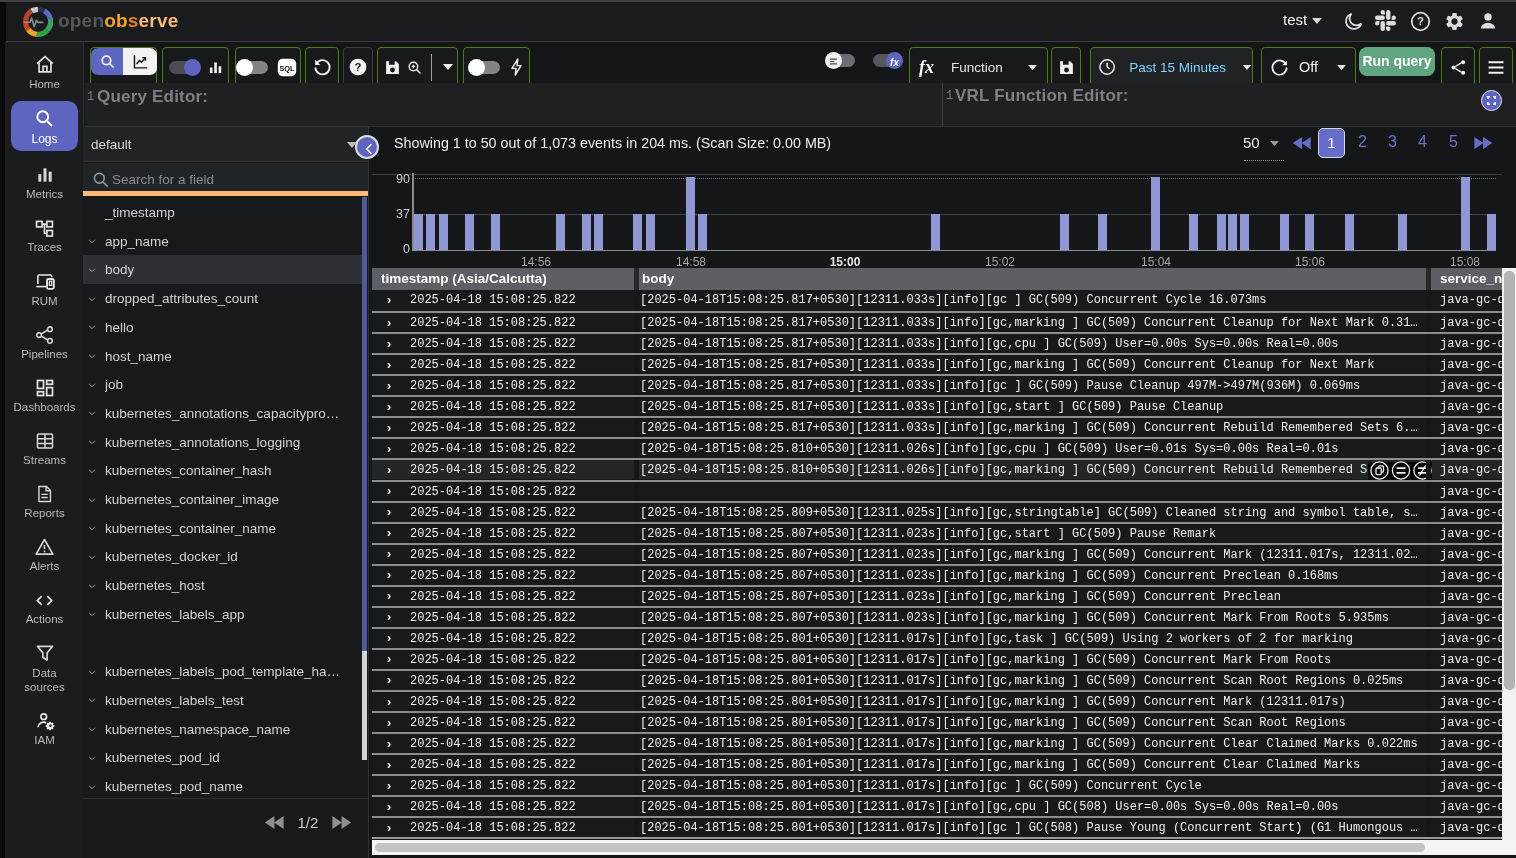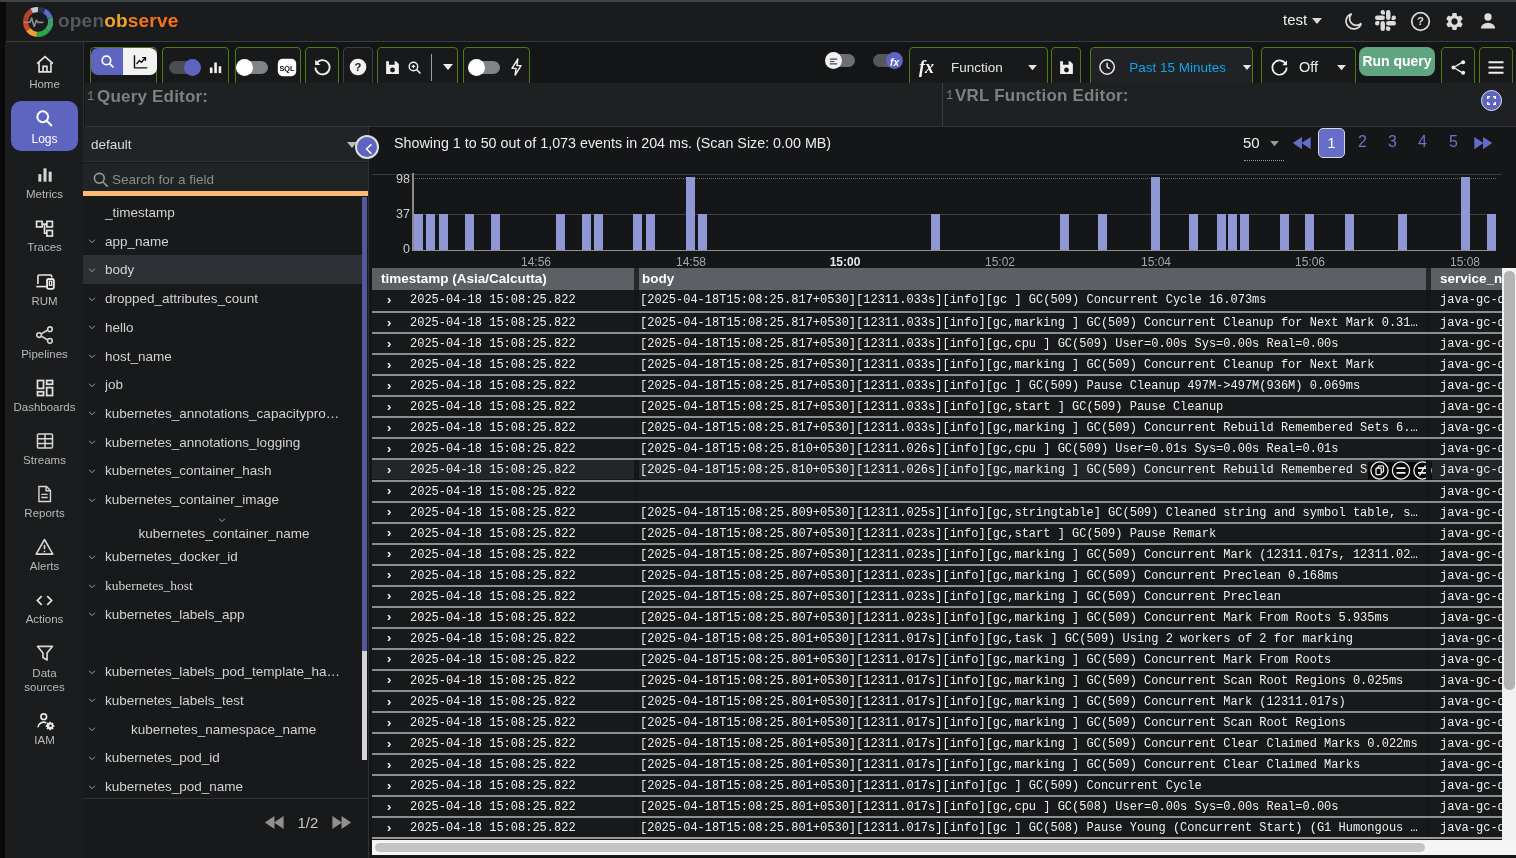--- a/index.html
+++ b/index.html
@@ -5,21 +5,21 @@
   * { margin:0; padding:0; box-sizing:border-box; }
   html,body { width:1516px; height:858px; overflow:hidden; background:#0a0a0a; }
   body { font-family:"Liberation Sans", sans-serif; }
   #app { position:relative; width:1516px; height:858px; background:#141618; }
   .abs { position:absolute; }
   .dots { background-image: radial-gradient(rgba(255,255,255,.14) .7px, transparent .8px); background-size:4px 4px; }
 
   
   #topbar { position:absolute; left:0; top:0; width:1516px; height:42px; background:#191b1d; border-bottom:1px solid #3a3d40; }
   #topbar .logotxt { position:absolute; top:10px; left:58px; font-size:19px; font-weight:bold; color:#55585c; letter-spacing:.2px; }
-  #topbar .logotxt b.g1 { color:#f2a426; } #topbar .logotxt b.g2 { color:#ec7e22; } #topbar .logotxt b.g3 { color:#f97316; }
+  #topbar .logotxt b.g1 { color:#f2a426; } #topbar .logotxt b.g2 { color:#ec7e22; } #topbar .logotxt b.g3 { color:#fdba74; }
   .topicon { position:absolute; top:11px; color:#dcdcdc; }
 
   
   #sidebar { position:absolute; left:0; top:42px; width:84px; height:816px; background:#1a1c1e; border-left:5px solid #0a0a0a; border-right:1px solid #2c2e30; }
   .sbitem { position:absolute; left:0; width:79px; text-align:center; color:#b9b9b9; font-size:11.5px; }
   .sbitem svg { display:block; margin:0 auto 3px auto; }
   #logsactive { position:absolute; left:6px; top:59px; width:67px; height:50px; background:#5e65c0; border-radius:10px; }
   #logsactive .lbl { position:absolute; width:100%; text-align:center; top:31px; color:#fff; font-size:12px; }
 
   
@@ -298,21 +298,21 @@
             <circle cx="12" cy="15.5" r="3.4" fill="#17191b"></circle>
           </svg>
     </div>
       </div>
     <div class="tbtn dots" style="left:1000px;width:163px;background:#202225;">
       <div class="ctr" style="justify-content:flex-start;gap:8px;padding-left:7px;">
         <svg width="20" height="20" viewBox="0 0 24 24" fill="none" stroke="#f0f0f0" stroke-width="1.9">
             <circle cx="12" cy="12" r="9.5"></circle>
             <path d="M12 6.5 V12 L15.5 14.5"></path>
           </svg>
-        <span style="color:#0ea5e9;font-size:13.5px;margin-left:5px;">Past 15 Minutes</span>
+        <span style="color:#7dd3fc;font-size:13.5px;margin-left:5px;">Past 15 Minutes</span>
         <svg width="11" height="7" viewBox="0 0 12 8" style="margin-left:8px;">
             <path d="M1 1 L6 7 L11 1 Z" fill="#e4e4e4"></path>
           </svg>
       </div>
     </div>
     <div class="tbtn" style="left:1171px;width:95px;">
       <div class="ctr" style="justify-content:flex-start;gap:8px;padding-left:8px;">
         <svg width="19" height="19" viewBox="0 0 24 24" fill="none" stroke="#f0f0f0" stroke-width="2.1">
             <path d="M20.3 8.6 A9 9 0 1 0 21 12"></path>
             <path d="M21.5 3 L21.5 9 L15.5 9 Z" fill="#f0f0f0" stroke="none"></path>
@@ -429,33 +429,33 @@
             <path d="M5 9 L12 16 L19 9"></path>
           </svg>
           <span class="nm">kubernetes_container_hash</span>
         </div>
       <div class="fielditem" style="top:287.0px;">
           <svg class="chev" width="10" height="12" viewBox="0 0 24 24" fill="none" stroke="#a0a0a0" stroke-width="2.4">
             <path d="M5 9 L12 16 L19 9"></path>
           </svg>
           <span class="nm">kubernetes_container_image</span>
         </div>
-      <div class="fielditem" style="top:315.7px;flex-direction:column;">
+      <div class="fielditem" style="top:315.7px;">
           <svg class="chev" width="10" height="12" viewBox="0 0 24 24" fill="none" stroke="#a0a0a0" stroke-width="2.4">
             <path d="M5 9 L12 16 L19 9"></path>
           </svg>
           <span class="nm">kubernetes_container_name</span>
         </div>
       <div class="fielditem" style="top:344.4px;">
           <svg class="chev" width="10" height="12" viewBox="0 0 24 24" fill="none" stroke="#a0a0a0" stroke-width="2.4">
             <path d="M5 9 L12 16 L19 9"></path>
           </svg>
           <span class="nm">kubernetes_docker_id</span>
         </div>
-      <div class="fielditem" style="top:373.1px;font-family:Liberation Serif, serif;">
+      <div class="fielditem" style="top:373.1px;">
           <svg class="chev" width="10" height="12" viewBox="0 0 24 24" fill="none" stroke="#a0a0a0" stroke-width="2.4">
             <path d="M5 9 L12 16 L19 9"></path>
           </svg>
           <span class="nm">kubernetes_host</span>
         </div>
       <div class="fielditem" style="top:401.8px;">
           <svg class="chev" width="10" height="12" viewBox="0 0 24 24" fill="none" stroke="#a0a0a0" stroke-width="2.4">
             <path d="M5 9 L12 16 L19 9"></path>
           </svg>
           <span class="nm">kubernetes_labels_app</span>
@@ -465,21 +465,21 @@
             <path d="M5 9 L12 16 L19 9"></path>
           </svg>
           <span class="nm">kubernetes_labels_pod_template_ha…</span>
         </div>
       <div class="fielditem" style="top:487.9px;">
           <svg class="chev" width="10" height="12" viewBox="0 0 24 24" fill="none" stroke="#a0a0a0" stroke-width="2.4">
             <path d="M5 9 L12 16 L19 9"></path>
           </svg>
           <span class="nm">kubernetes_labels_test</span>
         </div>
-      <div class="fielditem" style="top:516.6px;gap:26px;">
+      <div class="fielditem" style="top:516.6px;">
           <svg class="chev" width="10" height="12" viewBox="0 0 24 24" fill="none" stroke="#a0a0a0" stroke-width="2.4">
             <path d="M5 9 L12 16 L19 9"></path>
           </svg>
           <span class="nm">kubernetes_namespace_name</span>
         </div>
       <div class="fielditem" style="top:545.3px;">
           <svg class="chev" width="10" height="12" viewBox="0 0 24 24" fill="none" stroke="#a0a0a0" stroke-width="2.4">
             <path d="M5 9 L12 16 L19 9"></path>
           </svg>
           <span class="nm">kubernetes_pod_id</span>
@@ -532,21 +532,21 @@
     <svg class="abs" style="left:1101px;top:9px;" width="21" height="14" viewBox="0 0 24 16" fill="#666dc9">
         <path d="M1.5 1 L12 8 L1.5 15 Z"></path>
         <path d="M11.5 1 L22 8 L11.5 15 Z"></path>
       </svg>
     <div class="abs" style="left:0;top:41px;width:1130px;height:100px;">
       <div class="abs" style="left:0px;top:5.5px;width:1130px;height:1px;background:#3a3d41;"></div>
       <div class="abs" style="left:40px;top:10px;width:1084px;height:0;border-top:1.5px dotted #62656b;"></div>
       <div class="abs" style="left:40px;top:46px;width:1084px;height:1px;background:#3e4146;"></div>
       <div class="abs" style="left:40px;top:82px;width:1084px;height:1px;background:#909090;"></div>
       <div class="abs" style="left:40px;top:5px;width:1.5px;height:78px;background:#8a8a8a;"></div>
-      <div class="abs" style="left:14px;top:3.5px;width:24px;text-align:right;color:#cdcdcd;font-size:12.5px;">98</div>
+      <div class="abs" style="left:14px;top:3.5px;width:24px;text-align:right;color:#cdcdcd;font-size:12.5px;">90</div>
       <div class="abs" style="left:14px;top:39px;width:24px;text-align:right;color:#cdcdcd;font-size:12.5px;">37</div>
       <div class="abs" style="left:14px;top:74px;width:24px;text-align:right;color:#cdcdcd;font-size:12.5px;">0</div>
       <div class="abs" style="left:42px;top:46px;width:9px;height:36px;background:#9097d5;"></div>
       <div class="abs" style="left:54px;top:46px;width:9px;height:36px;background:#9097d5;"></div>
       <div class="abs" style="left:67px;top:46px;width:9px;height:36px;background:#9097d5;"></div>
       <div class="abs" style="left:93px;top:46px;width:9px;height:36px;background:#9097d5;"></div>
       <div class="abs" style="left:119px;top:46px;width:9px;height:36px;background:#9097d5;"></div>
       <div class="abs" style="left:184px;top:46px;width:9px;height:36px;background:#9097d5;"></div>
       <div class="abs" style="left:210px;top:46px;width:9px;height:36px;background:#9097d5;"></div>
       <div class="abs" style="left:222px;top:46px;width:9px;height:36px;background:#9097d5;"></div>

